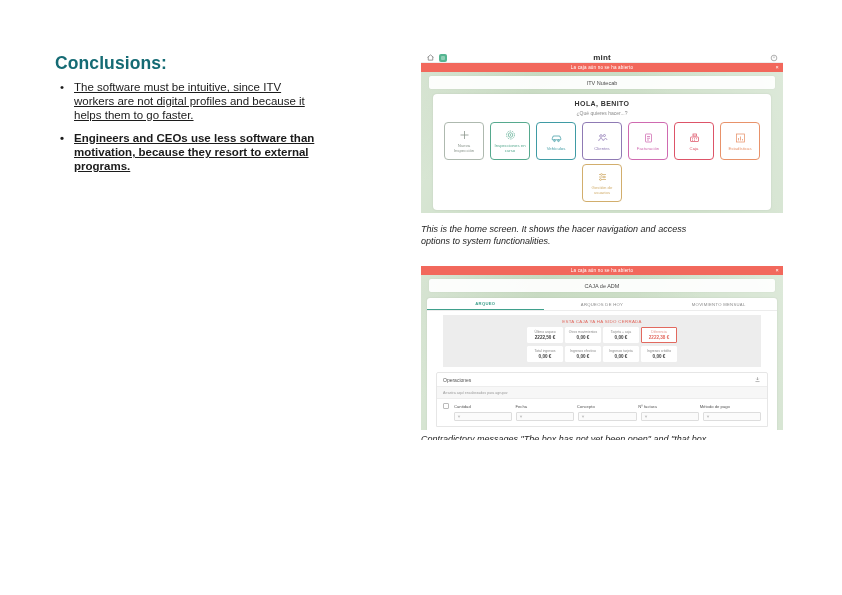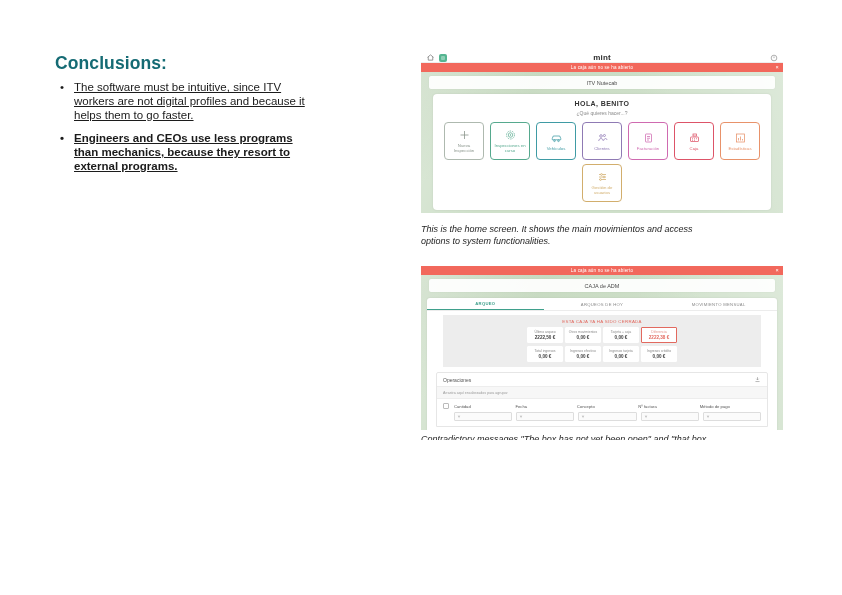--- a/index.html
+++ b/index.html
@@ -137,21 +137,21 @@
   .opfilter svg { width:4px; height:4px; }
 </style>
 </head>
 <body>
 
 <div class="page">
 
   <div class="title">Conclusions:</div>
   <ul class="bullets">
     <li>The software must be intuitive, since ITV workers are not digital profiles and because it helps them to go faster.</li>
-    <li class="b">Engineers and CEOs use less programs than mechanics, because they resort to external programs.</li>
+    <li class="b">Engineers and CEOs use less software than motivation, because they resort to external programs.</li>
   </ul>
 
   <div class="shot greenbg" id="shot1">
     <div class="titlebar">
       <svg class="home-ic" viewBox="0 0 24 24" fill="none" stroke="currentColor" stroke-width="2">
           <path d="M4 11.5L12 5l8 6.5M6 10.5V19h12v-8.5"></path>
         </svg>
       <span class="appsquare">
           <i></i>
         </span>
@@ -245,21 +245,21 @@
                 <circle cx="10" cy="7" r="1.8" fill="#fff"></circle>
                 <circle cx="15" cy="12" r="1.8" fill="#fff"></circle>
                 <circle cx="8" cy="17" r="1.8" fill="#fff"></circle>
               </svg>
             </span>
           <span>Gestión de usuarios</span>
         </div>
       </div>
     </div>
   </div>
-  <div class="caption" id="caption1">This is the home screen. It shows the main movimientos and access options to system functionalities.</div>
+  <div class="caption" id="caption1">This is the home screen. It shows the hacer navigation and access options to system functionalities.</div>
 
   <div class="shot greenbg" id="shot2">
     <div class="alertbar">
       <span>La caja aún no se ha abierto</span>
       <span class="alert-close">×</span>
     </div>
     <div class="whitebar">CAJA de ADM</div>
     <div class="card2">
       <div class="tabs">
         <div class="tab active">ARQUEO</div>

